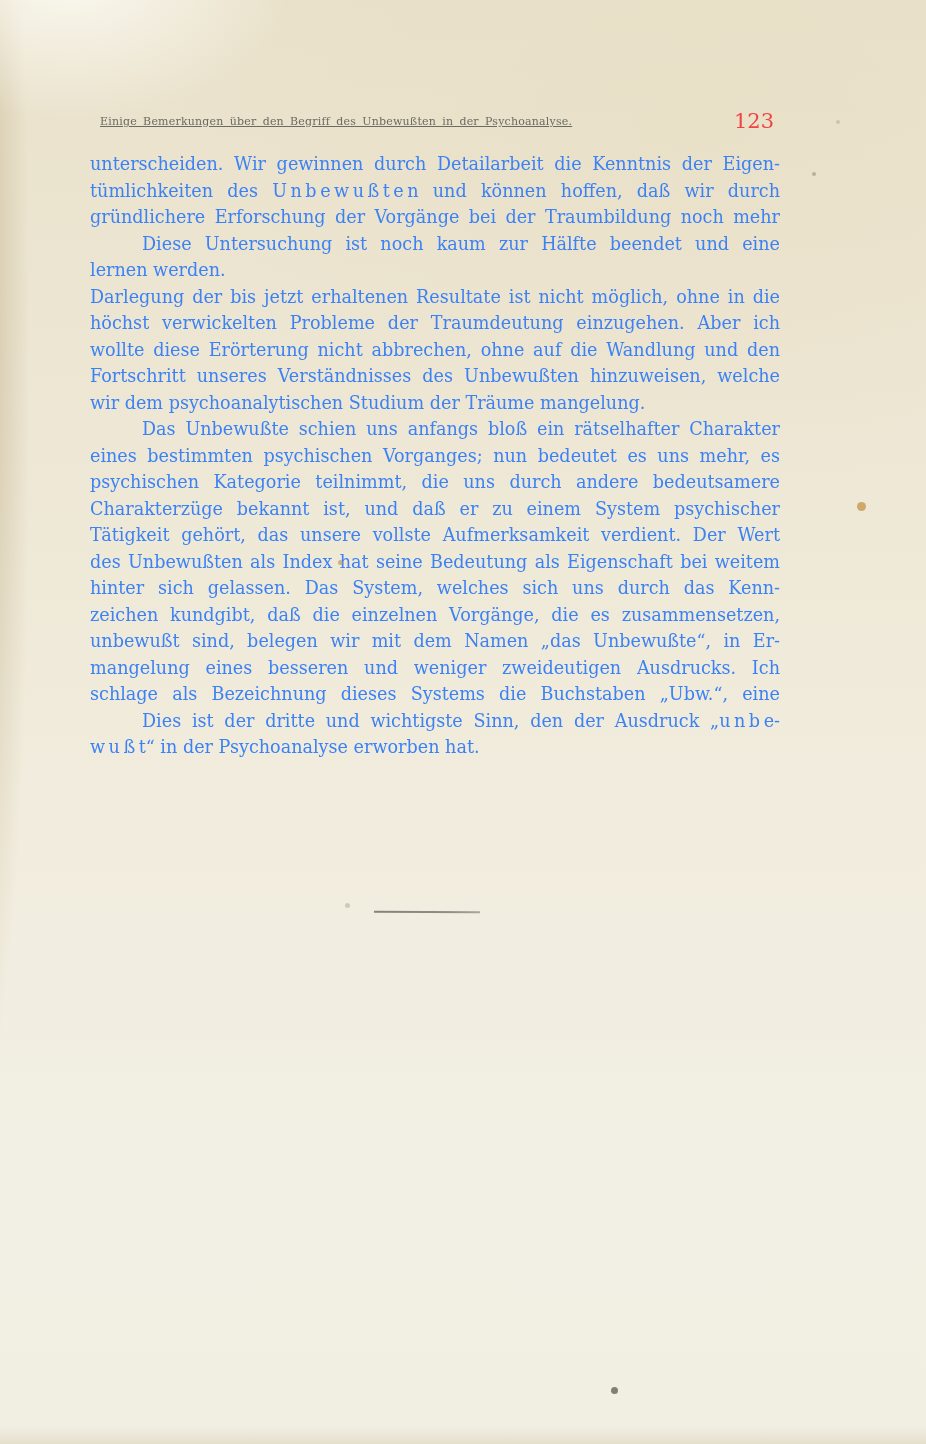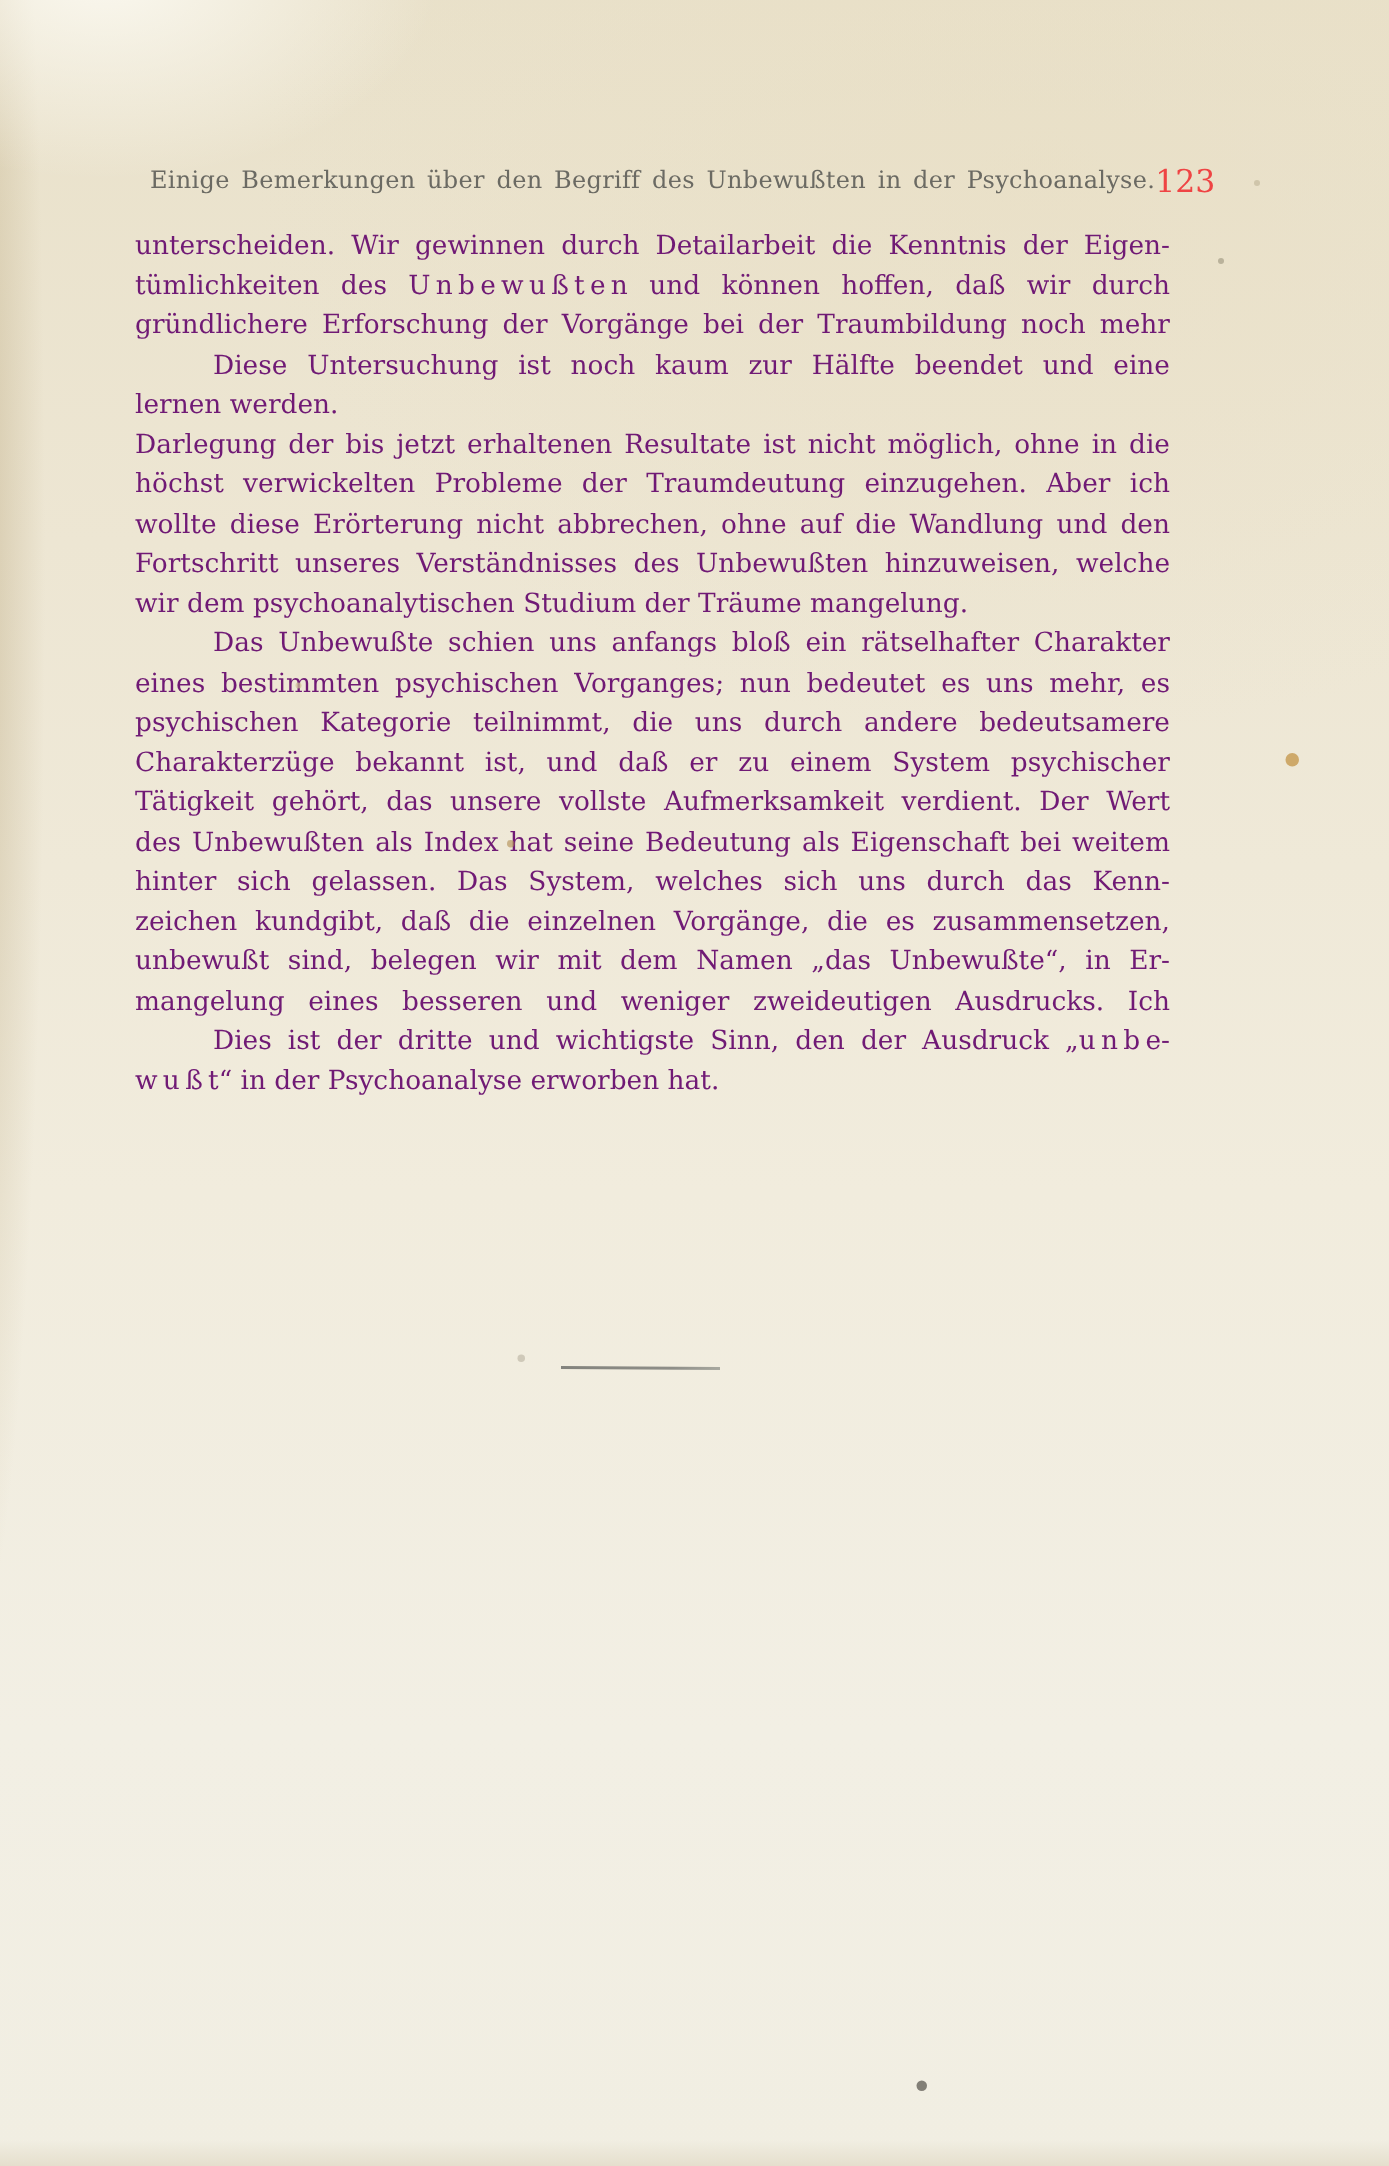--- a/index.html
+++ b/index.html
@@ -17,35 +17,36 @@
   }
   .page { position: absolute; inset: 0; }
 
   .header {
     position: absolute;
     left: 100px; top: 106px; width: 674px;
     display: flex; justify-content: space-between; align-items: baseline;
     color: #6b6a63;
   }
   .header-title {
-    font-size: 16px;
+    font-size: 11px;
     letter-spacing: 0.2px;
     word-spacing: 2.5px;
     white-space: nowrap;
+    text-decoration: underline;
   }
   .page-number {
     font-size: 21px;
     color: #ef4444;
     position: relative; top: 3px;
   }
 
   .text-block {
     position: absolute;
     left: 90px; top: 151px; width: 690px;
-    color: #701a75;
+    color: #3b82f6;
     font-size: 17.6px;
   }
   .line {
     height: 26.5px;
     line-height: 26.5px;
     overflow: hidden;
     text-align: left;
   }
   .line.just { text-align: justify; text-align-last: justify; }
   .line.indent { padding-left: 52px; }
@@ -84,20 +85,21 @@
       <div class="line just indent">Das Unbewußte schien uns anfangs bloß ein rätselhafter Charakter</div>
       <div class="line just">eines bestimmten psychischen Vorganges; nun bedeutet es uns mehr, es</div>
       <div class="line just">psychischen Kategorie teilnimmt, die uns durch andere bedeutsamere</div>
       <div class="line just">Charakterzüge bekannt ist, und daß er zu einem System psychischer</div>
       <div class="line just">Tätigkeit gehört, das unsere vollste Aufmerksamkeit verdient.  Der Wert</div>
       <div class="line just">des Unbewußten als Index hat seine Bedeutung als Eigenschaft bei weitem</div>
       <div class="line just">hinter sich gelassen.  Das System, welches sich uns durch das Kenn-</div>
       <div class="line just">zeichen kundgibt, daß die einzelnen Vorgänge, die es zusammensetzen,</div>
       <div class="line just">unbewußt sind, belegen wir mit dem Namen „das Unbewußte“, in Er-</div>
       <div class="line just">mangelung eines besseren und weniger zweideutigen Ausdrucks.  Ich</div>
+      <div class="line just">schlage als Bezeichnung dieses Systems die Buchstaben „Ubw.“, eine</div>
       <div class="line just indent">Dies ist der dritte und wichtigste Sinn, den der Ausdruck „u n b e-</div>
       <div class="line">w u ß t“ in der Psychoanalyse erworben hat.</div>
     </div>
 
   <div class="rule"></div>
 
   <div id="specks">
       <div class="speck" style="left: 857px; top: 502px; width: 9px; height: 9px; background: rgb(198, 152, 79); opacity: 0.8;"></div>
       <div class="speck" style="left: 611px; top: 1387px; width: 7px; height: 7px; background: rgb(118, 114, 106); opacity: 0.9;"></div>
       <div class="speck" style="left: 338px; top: 560px; width: 5px; height: 5px; background: rgb(176, 140, 80); opacity: 0.6;"></div>

